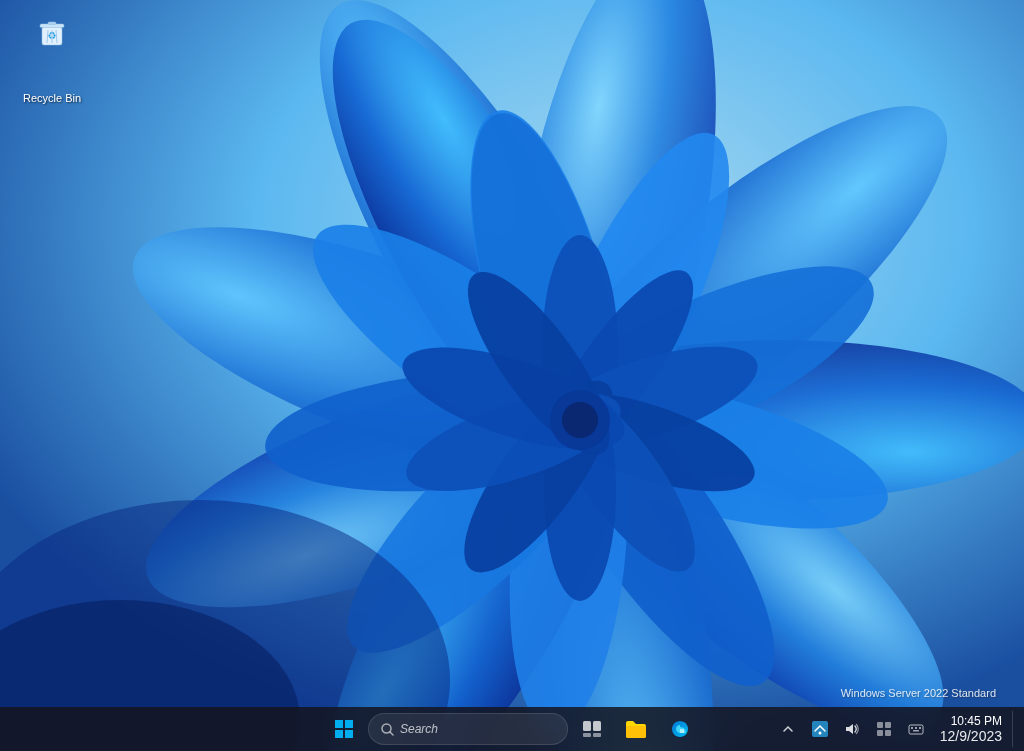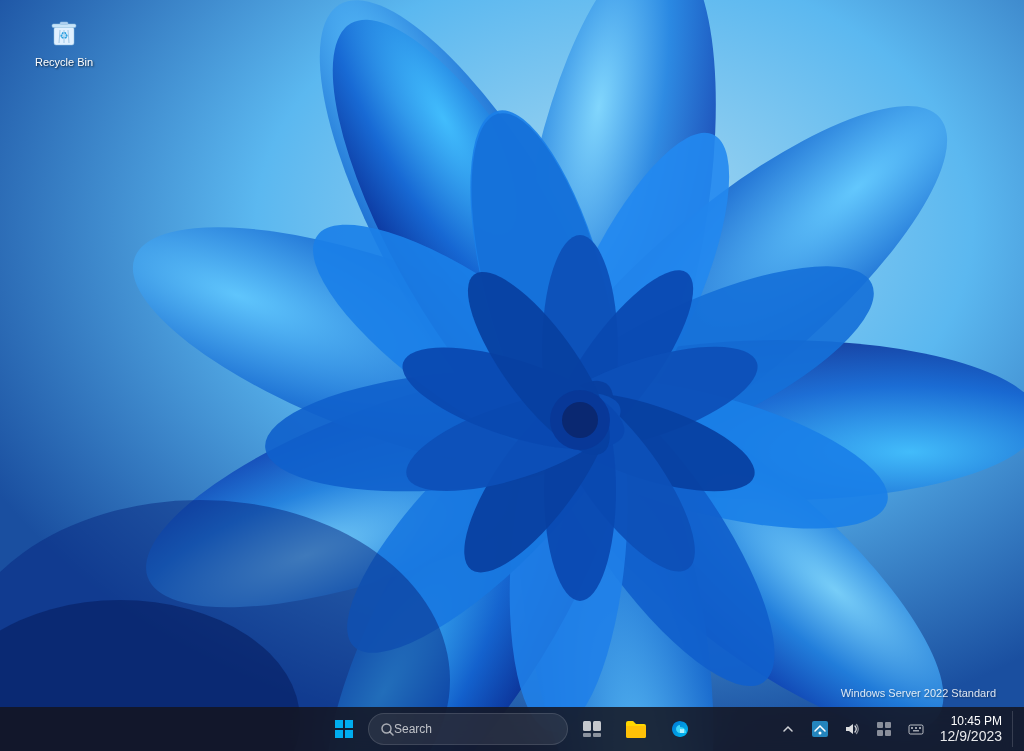--- a/index.html
+++ b/index.html
@@ -26,28 +26,29 @@
     #wallpaper-svg {
       position: absolute;
       top: 0; left: 0;
       width: 100%; height: 100%;
     }
 
     
     #recycle-bin {
       position: absolute;
       top: 8px;
-      left: 24px;
+      left: 12px;
       width: 80px;
       display: flex;
       flex-direction: column;
       align-items: center;
       cursor: pointer;
       padding: 4px;
       border-radius: 4px;
+      gap: 36px;
     }
     #recycle-bin-icon {
       width: 40px;
       height: 40px;
       display: flex;
       align-items: center;
       justify-content: center;
     }
     #recycle-bin-label {
       color: #ffffff;
@@ -125,23 +126,25 @@
     }
 
     
     #search-bar {
       display: flex;
       align-items: center;
       background: rgba(255,255,255,0.08);
       border: 1px solid rgba(255,255,255,0.12);
       border-radius: 20px;
       padding: 4px 12px;
+      gap: 6px;
       cursor: text;
       width: 200px;
       height: 32px;
+      font-style: italic;
     }
     #search-text {
       color: rgba(255,255,255,0.7);
       font-size: 12px;
     }
 
     .tray-icon {
       width: 28px;
       height: 28px;
       display: flex;

